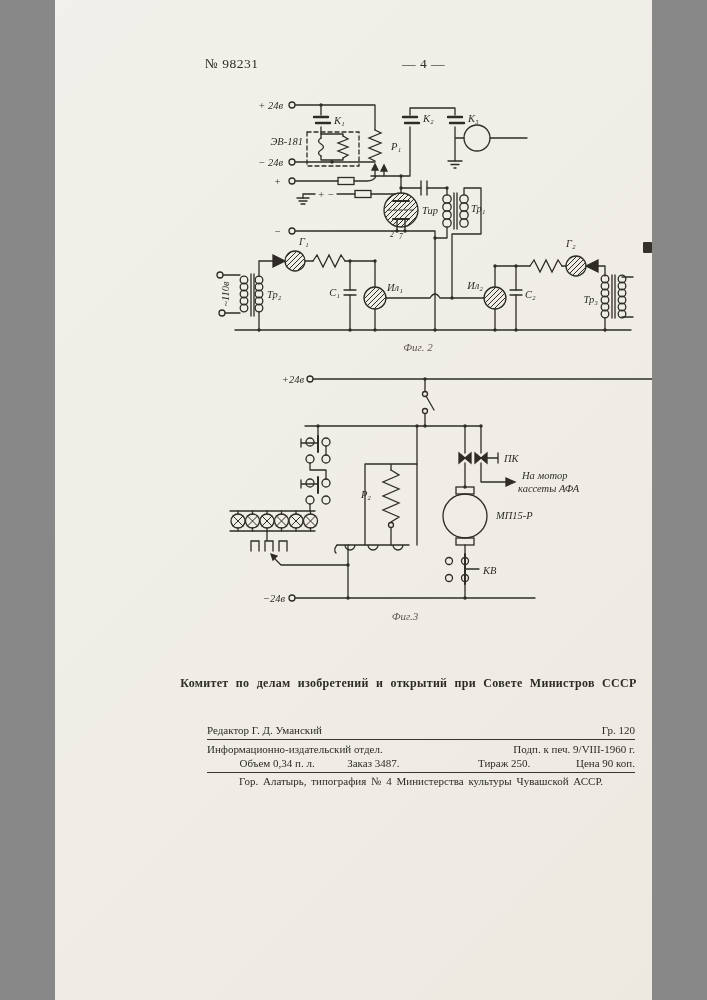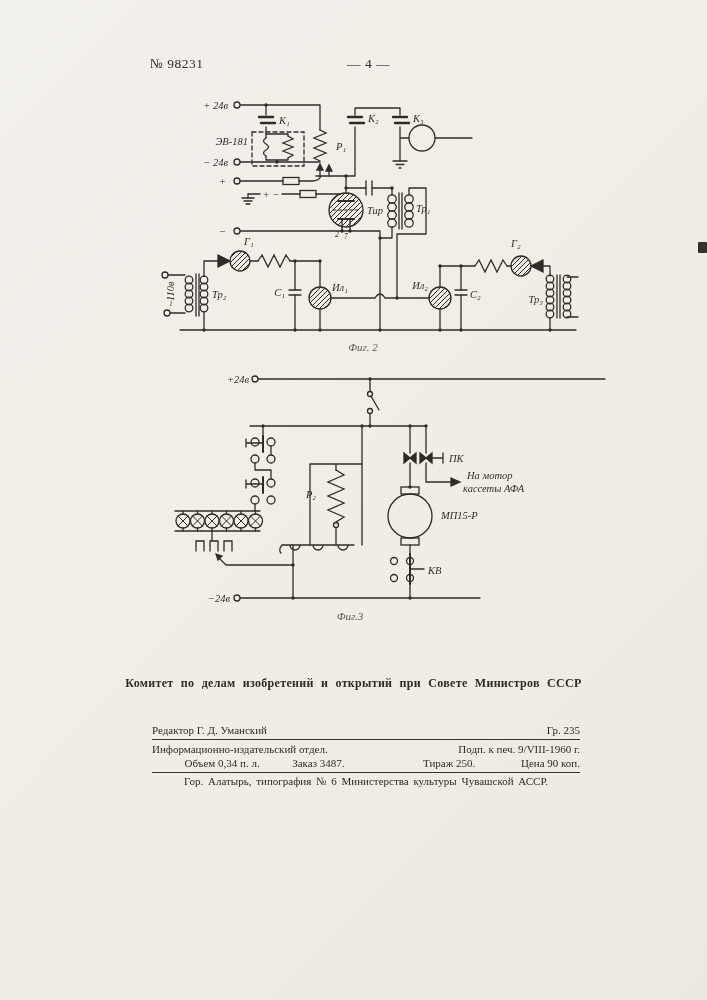--- a/index.html
+++ b/index.html
@@ -1,17 +1,17 @@
 <!DOCTYPE html>
 <html><head>
 <meta charset="utf-8">
 <style>
   html,body{margin:0;padding:0;background:#888;}
   .page{
-    position:relative;width:707px;height:1000px;margin:0 auto;
+    position:relative;width:597px;height:1000px;margin:0 auto;
     background:linear-gradient(135deg,#f2f0ea 0%,#efede6 55%,#ece9e1 100%);
     font-family:"Liberation Serif","DejaVu Serif",serif;
     color:#2e2b26;overflow:hidden;
   }
   .abs{position:absolute;white-space:nowrap;}
   .hdr{font-size:13.5px;letter-spacing:.5px;}
   .committee{
     left:0;top:676px;width:707px;text-align:center;
     font-weight:bold;font-size:12px;word-spacing:4px;letter-spacing:.3px;
   }
@@ -286,31 +286,31 @@
     <text x="278" y="216">КВ</text>
     <text x="80" y="244" text-anchor="end">−24в</text>
     <text x="200" y="262" text-anchor="middle" class="cap">Фиг.3</text>
   </svg>
 
   <div class="abs committee">Комитет по делам изобретений и открытий при Совете Министров СССР</div>
 
   <div class="abs imprint">
     <div class="imp-row">
       <span class="imp-b">Редактор Г. Д. Уманский</span>
-      <span class="imp-b">Гр. 235</span>
+      <span class="imp-b">Гр. 120</span>
     </div>
     <div class="imp-rule"></div>
     <div class="imp-row">
       <span>Информационно-издательский отдел.</span>
       <span>Подп. к печ. 9/VIII-1960 г.</span>
     </div>
     <div class="cols4">
       <span class="c1">Объем 0,34 п. л.</span>
       <span class="c2">Заказ 3487.</span>
       <span class="c3">Тираж 250.</span>
       <span class="c4">Цена 90 коп.</span>
     </div>
     <div class="imp-rule"></div>
-    <div class="imp-center">Гор. Алатырь, типография № 6 Министерства культуры Чувашской АССР.</div>
+    <div class="imp-center">Гор. Алатырь, типография № 4 Министерства культуры Чувашской АССР.</div>
   </div>
 
   <div class="abs artifact"></div>
 </div>
 
 </body></html>

